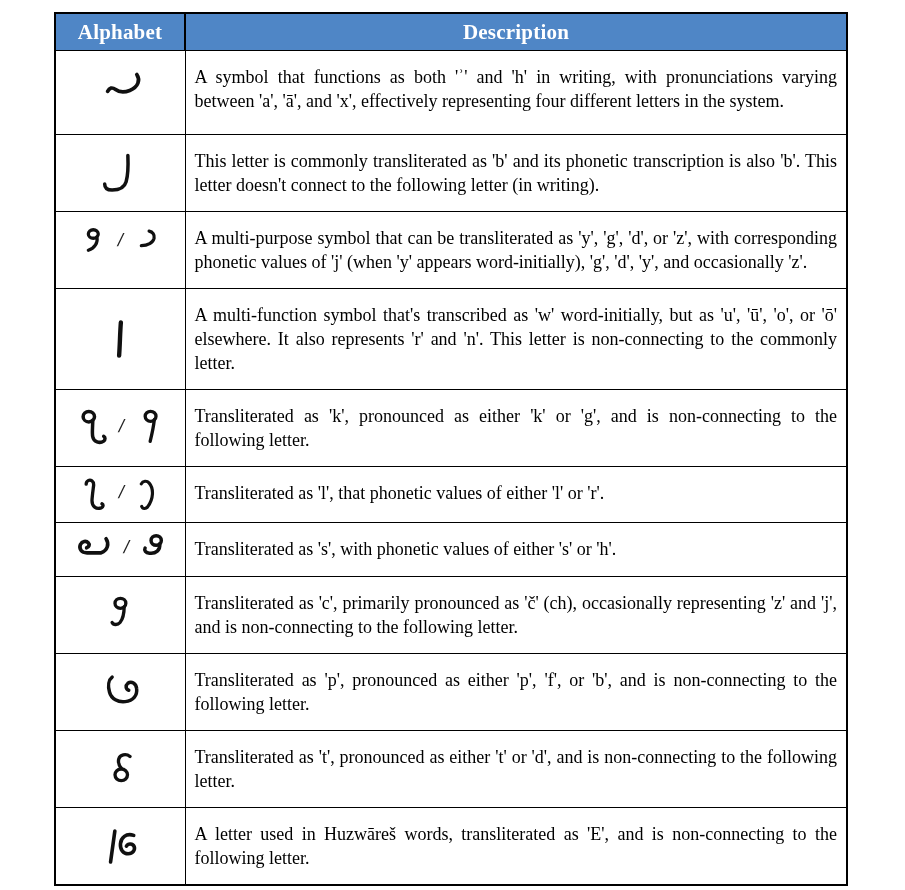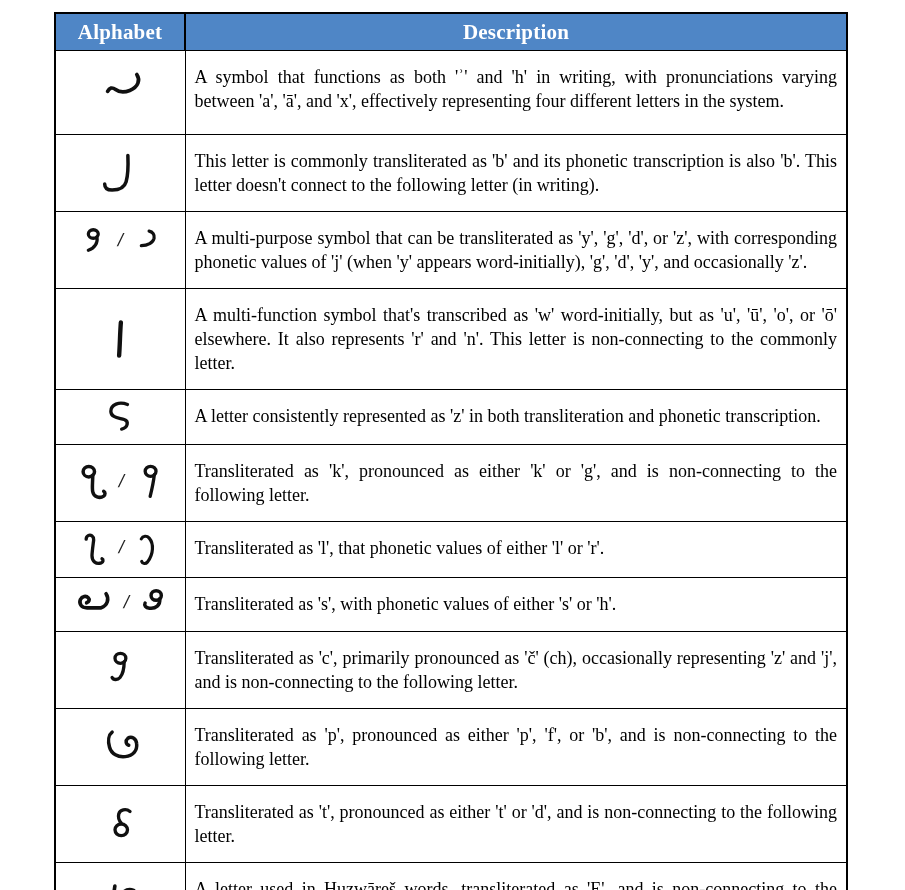--- a/index.html
+++ b/index.html
@@ -75,30 +75,20 @@
       </tr>
       <tr style="height:76px">
         <td class="glyph-cell">
             <div class="glyph-wrap">
               <svg viewBox="0 0 48 52" width="42" height="46">
                 <path d="M25 7 C24 19 24 31 23 45" stroke-width="5"></path>
               </svg>
             </div>
           </td>
         <td class="desc">A multi-function symbol that's transcribed as 'w' word-initially, but as 'u', 'ū', 'o', or 'ō' elsewhere. It also represents 'r' and 'n'. This letter is non-connecting to the commonly letter.</td>
-      </tr>
-      <tr style="height:55px">
-        <td class="glyph-cell">
-            <div class="glyph-wrap">
-              <svg viewBox="0 0 48 52" width="40" height="44">
-                <path d="M33 11 C23 7 13 11 13 19 C13 27 23 27 29 29 C35 31 33.5 39 26 40.5" stroke-width="4"></path>
-              </svg>
-            </div>
-          </td>
-        <td class="desc">A letter consistently represented as 'z' in both transliteration and phonetic transcription.</td>
       </tr>
       <tr style="height:55px">
         <td class="glyph-cell">
             <div class="glyph-wrap">
               <svg viewBox="0 0 48 52" width="42" height="46">
                 <path d="M28 13 A6.5 6 0 1 1 15 13 A6.5 6 0 1 1 28 13" stroke-width="4"></path>
                 <path d="M26 17 C26 25 25 32 26 36 C27 42 34 44 38.5 41 C40.5 39.5 40.5 36.5 38.5 35.5" stroke-width="4"></path>
               </svg>
               <span class="slash">/</span>
               <svg viewBox="0 0 48 52" width="40" height="44">

